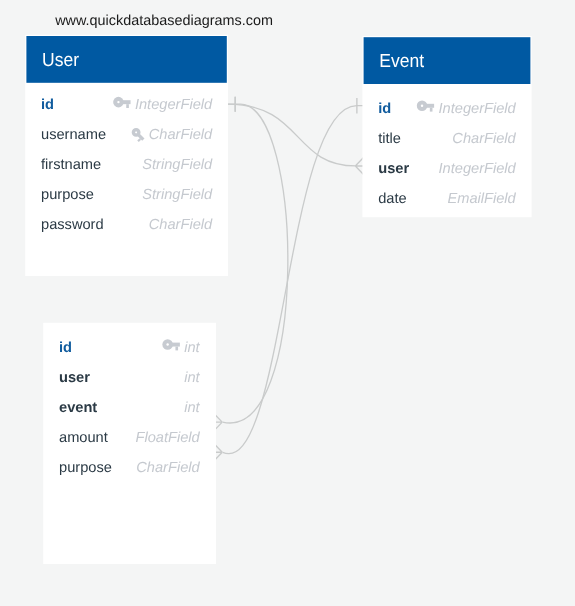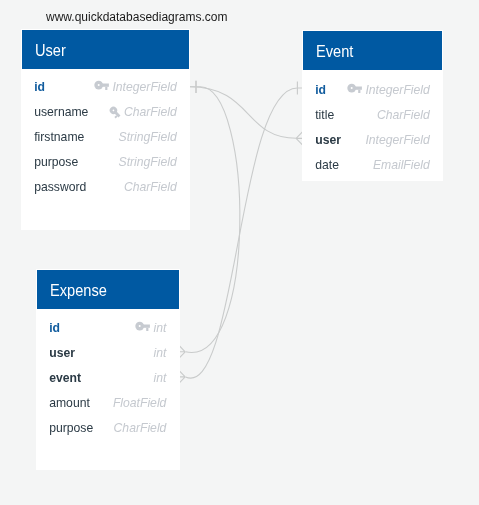--- a/index.html
+++ b/index.html
@@ -136,23 +136,20 @@
           <span class="ftype">IntegerField</span>
         </div>
         <div class="row" style="height:25px">
           <span class="fname ">date</span>
           <span class="spacer"></span>
           <span class="ftype">EmailField</span>
         </div>
       </div>
     </div>
     <div class="table" style="left: 36.2px; top: 268.5px; width: 143.6px; height: 201.4px;">
-      <div class="thead" style="height:39px">
-        <span class="ttitle">Expense</span>
-      </div>
       <div class="tbody" style="padding-top:7.1px">
         <div class="row" style="height:25px">
           <span class="fname pk">id</span>
           <span class="spacer"></span>
           <span class="keyicon">
             <svg width="15" height="11" viewBox="0 0 15 11">
               <g fill="#c7cbd1">
                 <circle cx="4.7" cy="5.1" r="4.4"></circle>
                 <rect x="4.7" y="3.5" width="10.2" height="3.3"></rect>
                 <rect x="11.2" y="6.8" width="2.2" height="3.2"></rect>

